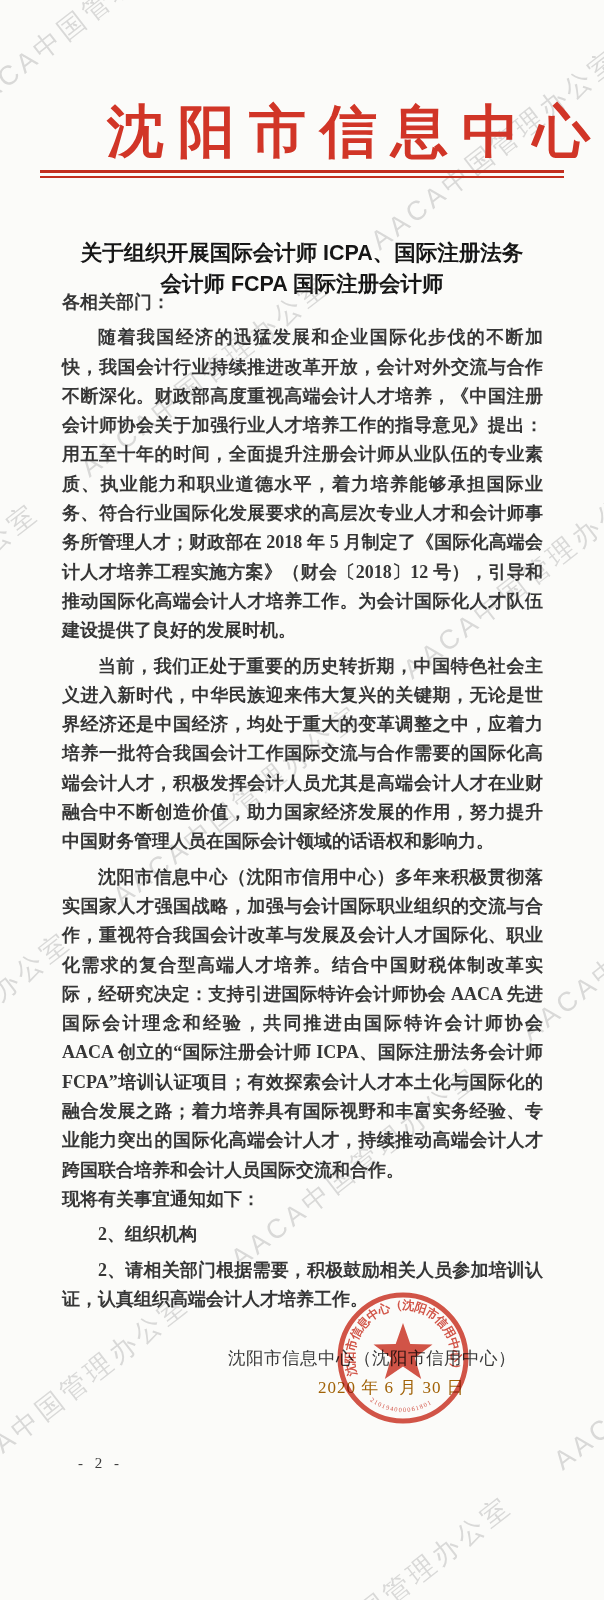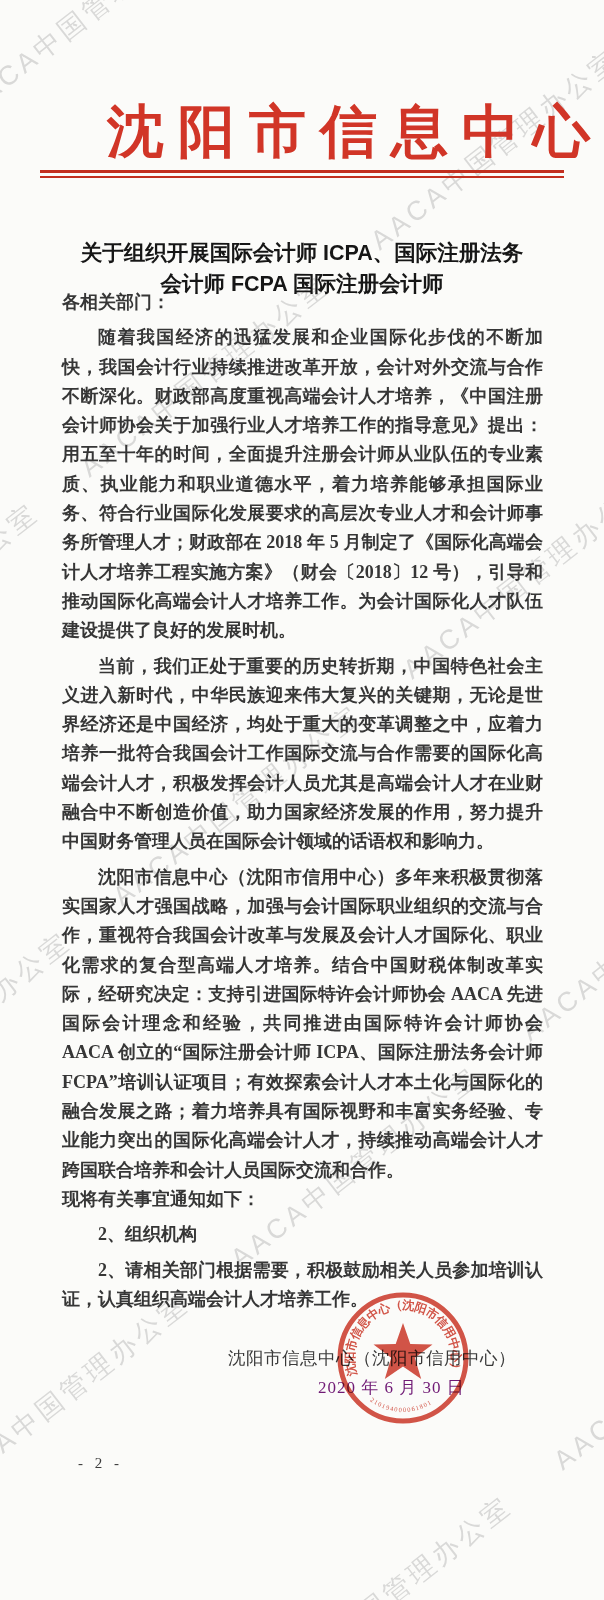--- a/index.html
+++ b/index.html
@@ -66,21 +66,21 @@
   }
   .body-text p{margin:0;padding:0;font-weight:bold;}
   .body-text p.indent{text-indent:2em;margin-top:6px;}
   
   .sig-org{
     position:absolute;left:228px;top:1346px;
     font-size:17.5px;letter-spacing:.5px;color:#3a3a3a;z-index:1;
   }
   .sig-date{
     position:absolute;left:318px;top:1376px;
-    font-size:17px;letter-spacing:1px;color:#701a75;z-index:1;
+    font-size:17px;letter-spacing:1px;color:#a16207;z-index:1;
   }
   
   .seal{
     position:absolute;left:336px;top:1291px;width:134px;height:134px;
     z-index:3;
     opacity:.87;
     mix-blend-mode:multiply;
   }
   
   .page-num{

